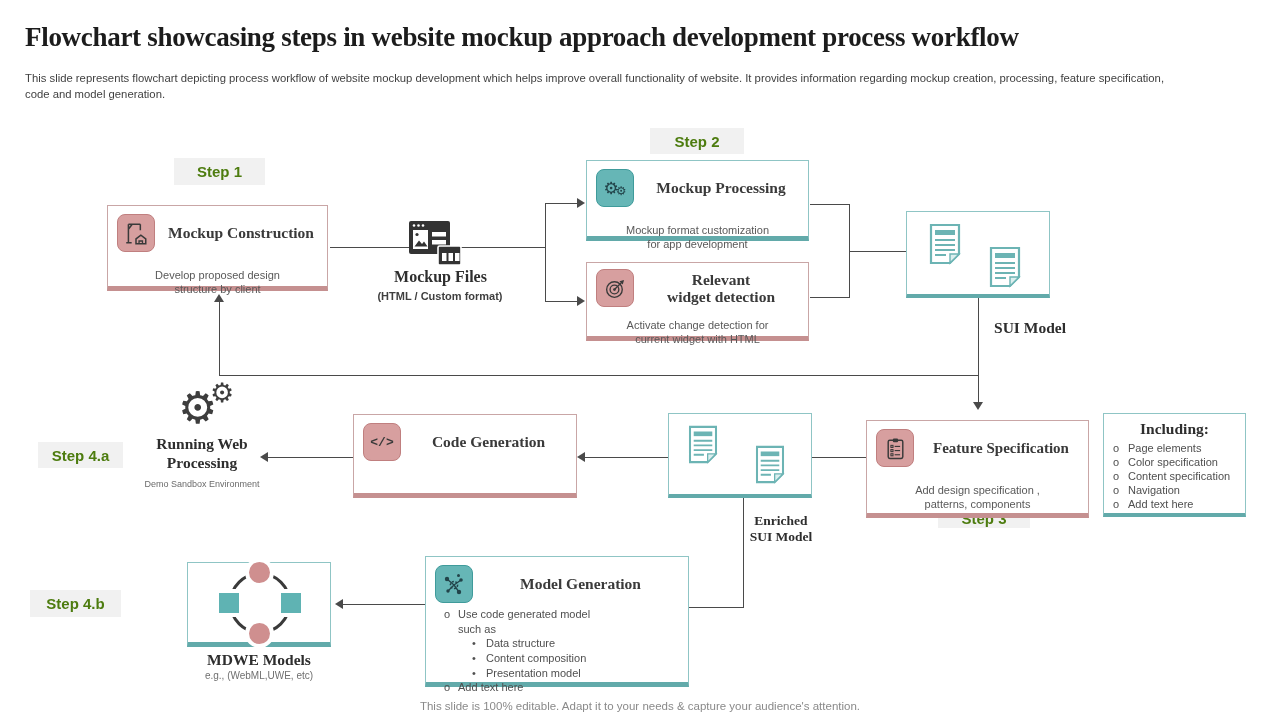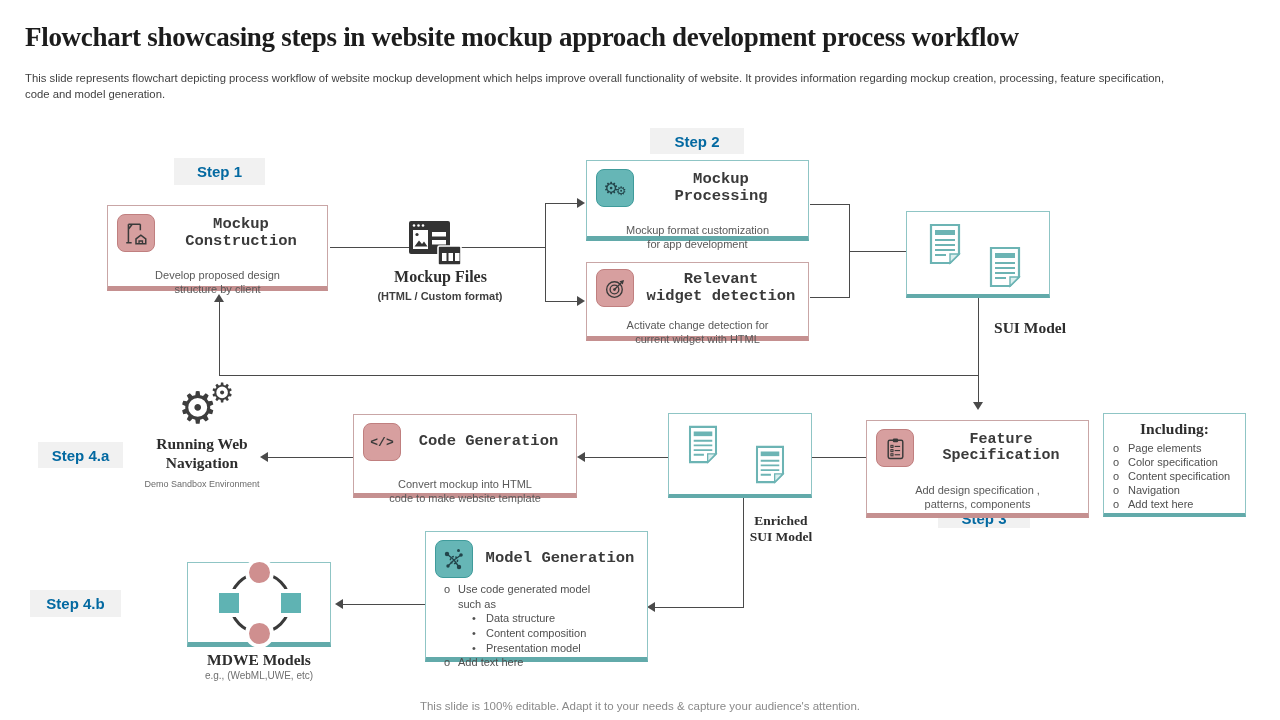--- a/index.html
+++ b/index.html
@@ -10,31 +10,31 @@
   }
 
   .page-title { position:absolute; left:25px; top:22px; font-family:"Liberation Serif",serif;
     font-weight:bold; font-size:27px; color:#1c1c1c; letter-spacing:-0.3px; }
   .page-sub { position:absolute; left:25px; top:70px; width:1220px; font-size:11.3px;
     color:#3f3f3f; line-height:1.45; white-space:pre-line; }
   .footer-note { position:absolute; left:0; top:700px; width:100%; text-align:center;
     font-size:11.5px; color:#8a8a8a; }
 
   .step-chip { position:absolute; background:#f1f1f1; display:flex; align-items:center;
-    justify-content:center; font-weight:bold; font-size:15px; color:#0369a1; }
+    justify-content:center; font-weight:bold; font-size:15px; color:#4d7c0f; }
 
   .card { position:absolute; background:#fff; }
   .card.pink { border:1px solid #c9a6a6; border-bottom:5px solid #c59090; }
   .card.teal { border:1px solid #8fc5c5; border-bottom:5px solid #62aaaa; }
   .card-head { display:flex; align-items:center; gap:8px; padding:8px 8px 0 9px; }
   .icon-chip { flex:0 0 38px; width:38px; height:38px; border-radius:8px;
     display:flex; align-items:center; justify-content:center; }
   .icon-chip.pink { background:#d79f9f; border:1px solid #c07f7f; }
   .icon-chip.teal { background:#66b6b6; border:1px solid #3f9b9b; }
-  .card-title { flex:1; text-align:center; font-family:Liberation Mono, monospace;
+  .card-title { flex:1; text-align:center; font-family:Liberation Serif, serif;
     font-weight:bold; font-size:15.5px; color:#3a3a3a; line-height:1.1; white-space:pre-line; }
   .card-desc { text-align:center; font-size:11px; color:#595959; margin-top:16px;
     line-height:1.3; white-space:pre-line; }
 
   .tbox { position:absolute; background:#fff; border:1px solid #8fc5c5; border-bottom:4px solid #62aaaa; }
   .tbox .doc { position:absolute; }
 
   .flow-label { position:absolute; text-align:center; font-family:"Liberation Serif",serif;
     font-weight:bold; color:#2e2e2e; white-space:pre-line; }
   .flow-sublabel { font-family:"Liberation Sans",sans-serif; font-weight:bold; }
@@ -240,22 +240,20 @@
       </div>
   </div>
 
   <div class="card pink" style="left:353px;top:414px;width:224px;height:84px;">
     <div class="card-head">
       <div class="icon-chip pink">
           <span class="code-glyph">&lt;/&gt;</span>
         </div>
       <div class="card-title">Code Generation</div>
     </div>
-    <div class="card-desc">Convert mockup into HTML
-code to make website template</div>
   </div>
 
   <div class="tbox" style="left:668px;top:413px;width:144px;height:85px;">
     <span class="doc" style="left:19px;top:11px;">
       <svg width="30" height="39" viewBox="0 0 32 42">
         <path d="M2 2 h28 v29 l-9 9 H2 z" fill="#ffffff" stroke="#6cb4b4" stroke-width="2.2"></path>
         <rect x="6" y="7" width="20" height="5" fill="#6cb4b4"></rect>
         <path d="M6 17 h20 M6 22 h20 M6 27 h20 M6 32 h11" stroke="#6cb4b4" stroke-width="2" fill="none"></path>
         <path d="M30 31 l-9 9 v-9 z" fill="#dcefef" stroke="#6cb4b4" stroke-width="1.4"></path>
       </svg>
@@ -269,24 +267,24 @@
       </svg>
     </span>
   </div>
   <div class="flow-label" style="left:722px;top:513px;width:118px;font-size:13.5px;line-height:1.2;">Enriched
 SUI Model</div>
 
   <div class="gears" style="left:178px;top:386px;">
     <span class="g1">⚙</span><span class="g2">⚙</span>
   </div>
   <div class="flow-label" style="left:112px;top:435px;width:180px;font-size:15.5px;line-height:1.2;">Running Web
-Navigation</div>
+Processing</div>
   <div class="flow-label flow-sublabel" style="left:112px;top:479px;width:180px;font-size:9px;color:#6b6b6b;font-weight:normal;">Demo Sandbox Environment</div>
 
-  <div class="card teal" style="left:425px;top:531px;width:223px;height:131px;">
+  <div class="card teal" style="left:425px;top:556px;width:264px;height:131px;">
     <div class="card-head">
       <div class="icon-chip teal">
         <svg width="26" height="26" viewBox="0 0 26 26">
           <circle cx="13" cy="14" r="3.6" fill="none" stroke="#22444a" stroke-width="1.5" stroke-dasharray="2 1.6"></circle>
           <path d="M13 14 L6 8 M13 14 L20 9 M13 14 L18 21 M13 14 L7 20" stroke="#22444a" stroke-width="1.3"></path>
           <circle cx="6" cy="8" r="2.2" fill="#22444a"></circle>
           <circle cx="20" cy="9" r="1.8" fill="#22444a"></circle>
           <circle cx="18" cy="21" r="2.2" fill="#22444a"></circle>
           <circle cx="7" cy="20" r="1.7" fill="#22444a"></circle>
           <circle cx="17.5" cy="4.5" r="1.5" fill="#22444a"></circle>

